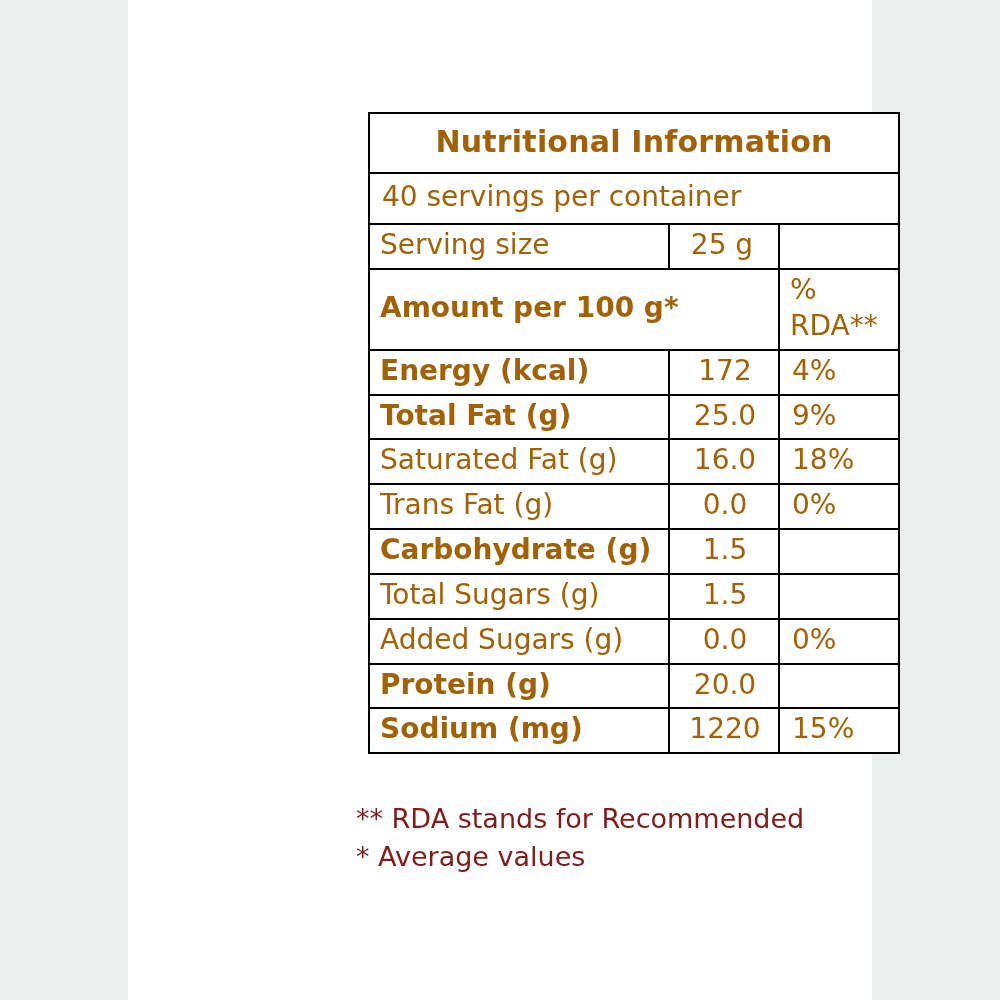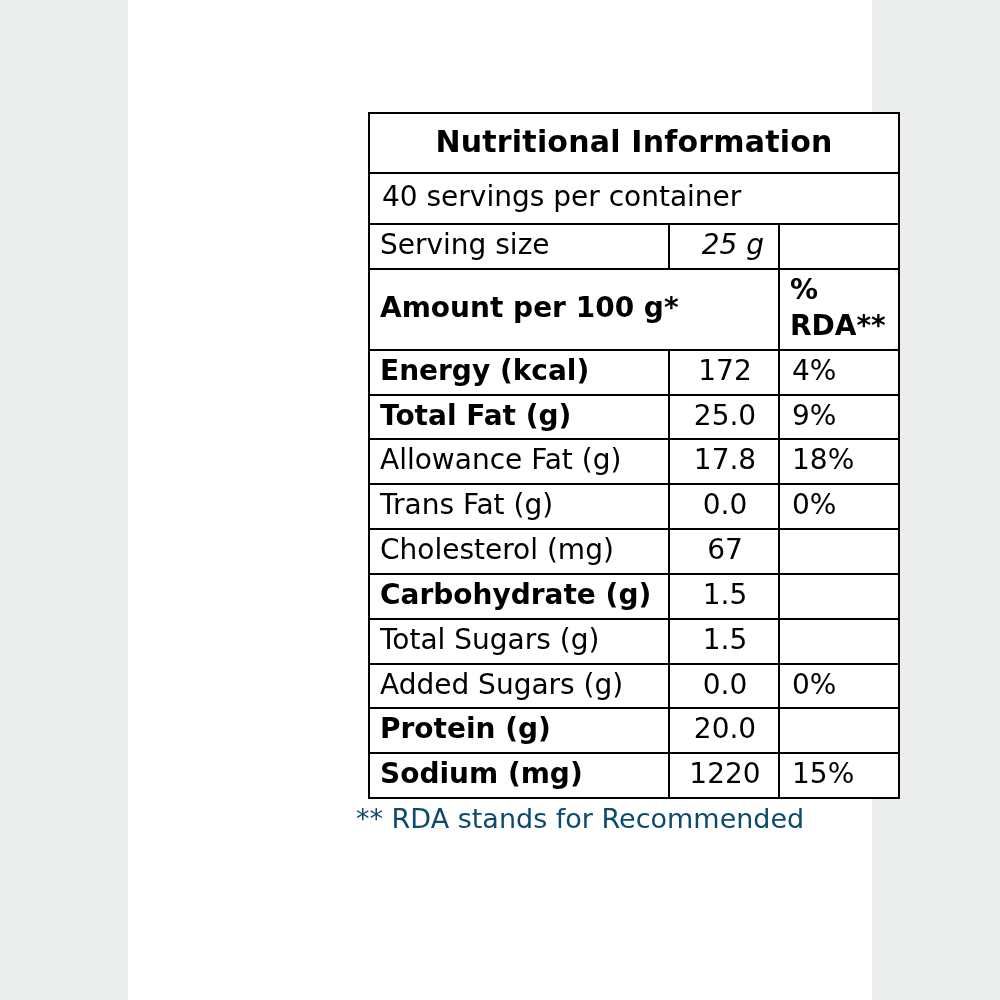--- a/index.html
+++ b/index.html
@@ -30,21 +30,21 @@
   .label-wrap {
     position: absolute;
     left: 240px;
     top: 112px;
     width: 530px;
   }
   table.nutri {
     border-collapse: collapse;
     width: 530px;
     table-layout: fixed;
-    color: #000000;
+    color: #a16207;
   }
   table.nutri td {
     border: 2px solid #000;
     padding: 2px 8px 5px 10px;
     font-size: 27px;
     line-height: 1.28;
     vertical-align: middle;
     background: #fff;
   }
   
@@ -61,41 +61,40 @@
   }
   .servings-cell {
     font-size: 28px !important;
     padding: 5px 8px 8px 12px !important;
     margin-top: 32px;
   }
   .serving-size-name {
     font-size: 28px !important;
   }
   .serving-size-val {
-    text-align: right;
+    text-align: center;
     font-size: 28px !important;
     padding-right: 14px !important;
-    font-style: italic;
   }
   .noborder-right {
     border-right: none !important;
   }
   .blank-cell {
     border-left: 2px solid #000;
     border-top: none !important;
     border-bottom: none !important;
     border-right: 2px solid #000;
     background: #fff;
   }
   .amount-name {
     font-weight: bold;
     font-size: 28px !important;
   }
   .amount-rda {
-    font-weight: bold;
+    font-weight: normal;
     font-size: 28px !important;
     padding-left: 10px !important;
     border-radius: 10px;
   }
   .rowname { font-size: 28px !important; }
   .rowname.b { font-weight: bold; margin-top: 48px; }
   .val {
     text-align: center;
     font-size: 28px !important;
   }
@@ -106,21 +105,21 @@
   .thickline td {
     border-top-width: 4px;
   }
   .footnotes {
     position: absolute;
     left: 228px;
     top: 800px;
     width: 560px;
     font-size: 27px;
     line-height: 1.42;
-    color: #0c4a6e;
+    color: #7f1d1d;
   }
   .fn-line { white-space: pre; }
   .fn-indent { padding-left: 40px; }
 </style>
 </head>
 <body>
 
 <div class="canvas">
   <div class="panel">
 
@@ -152,35 +151,30 @@
             <td class="rowname b">Energy (kcal)</td>
             <td class="val">172</td>
             <td class="rda">4%</td>
           </tr>
           <tr>
             <td class="rowname b">Total Fat (g)</td>
             <td class="val">25.0</td>
             <td class="rda">9%</td>
           </tr>
           <tr>
-            <td class="rowname">Allowance Fat (g)</td>
-            <td class="val">17.8</td>
+            <td class="rowname">Saturated Fat (g)</td>
+            <td class="val">16.0</td>
             <td class="rda">18%</td>
           </tr>
           <tr>
             <td class="rowname">Trans Fat (g)</td>
             <td class="val">0.0</td>
             <td class="rda">0%</td>
           </tr>
           <tr>
-            <td class="rowname">Cholesterol (mg)</td>
-            <td class="val">67</td>
-            <td class="rda"></td>
-          </tr>
-          <tr>
             <td class="rowname b">Carbohydrate (g)</td>
             <td class="val">1.5</td>
             <td class="rda"></td>
           </tr>
           <tr>
             <td class="rowname">Total Sugars (g)</td>
             <td class="val">1.5</td>
             <td class="rda"></td>
           </tr>
           <tr>
@@ -197,16 +191,17 @@
             <td class="rowname b">Sodium (mg)</td>
             <td class="val">1220</td>
             <td class="rda">15%</td>
           </tr>
         </tbody>
       </table>
     </div>
 
     <div class="footnotes">
       <div class="fn-line">** RDA stands for Recommended</div>
+      <div class="fn-line">* Average values</div>
     </div>
 
   </div>
 </div>
 
 </body></html>

